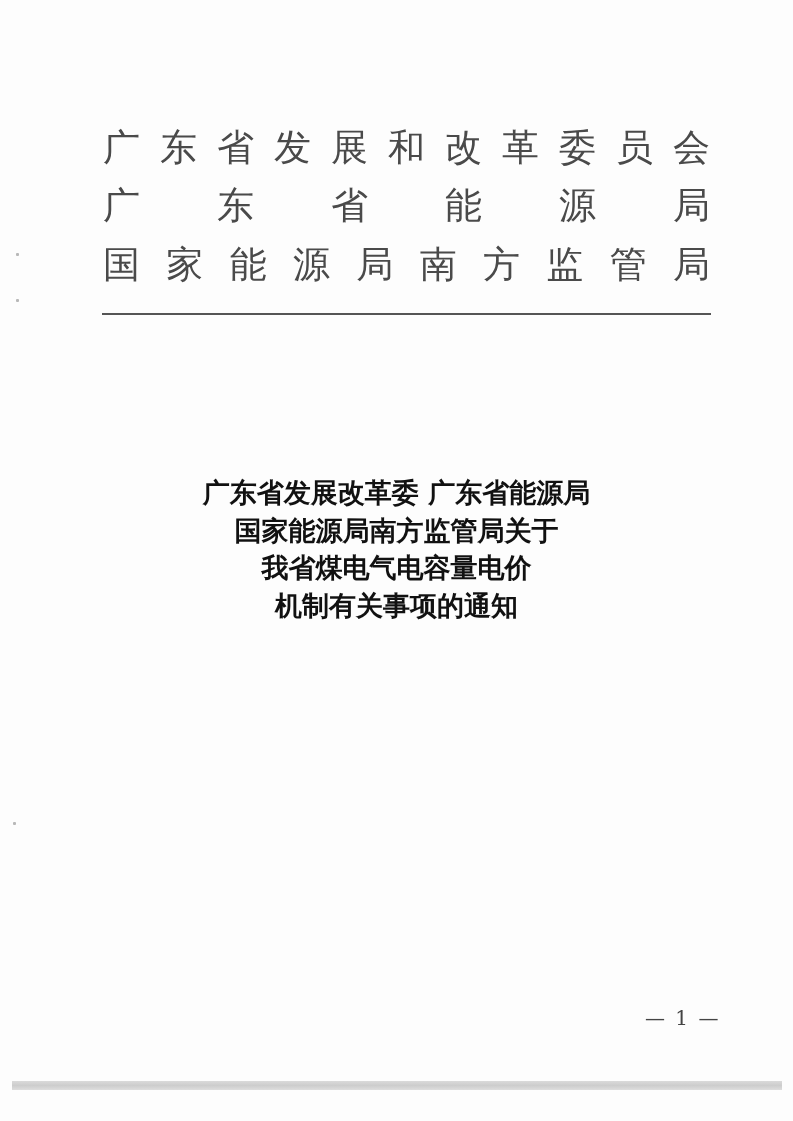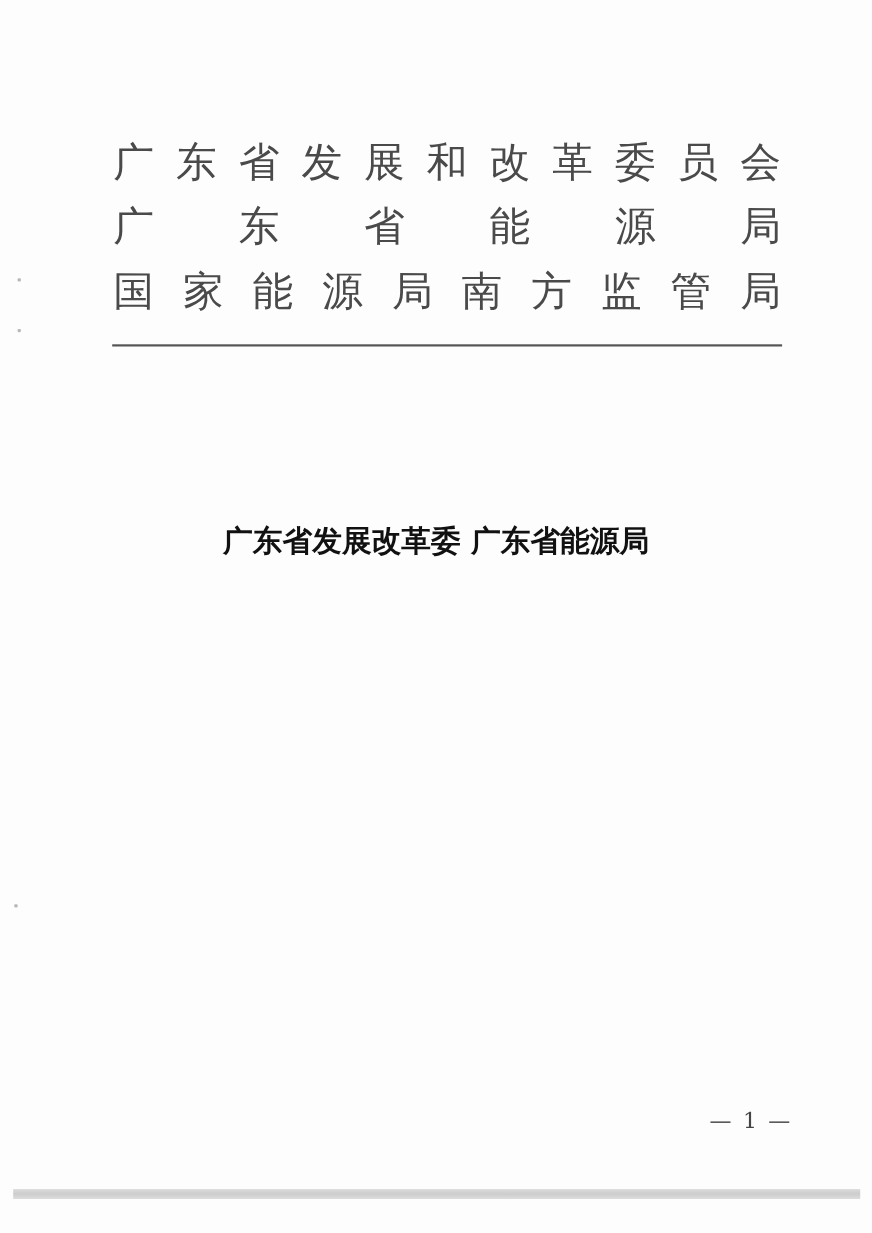--- a/index.html
+++ b/index.html
@@ -157,19 +157,22 @@
     <span>监</span>
     <span>管</span>
     <span>局</span>
   </div>
 
   <div class="header-rule"></div>
 
 
   <div class="title">
     <div>广东省发展改革委 广东省能源局</div>
+    <div>国家能源局南方监管局关于</div>
+    <div>我省煤电气电容量电价</div>
+    <div>机制有关事项的通知</div>
   </div>
 
 
   <div class="page-number">— 1 —</div>
 
   <div class="scan-edge"></div>
 </div>
 
 </body></html>

